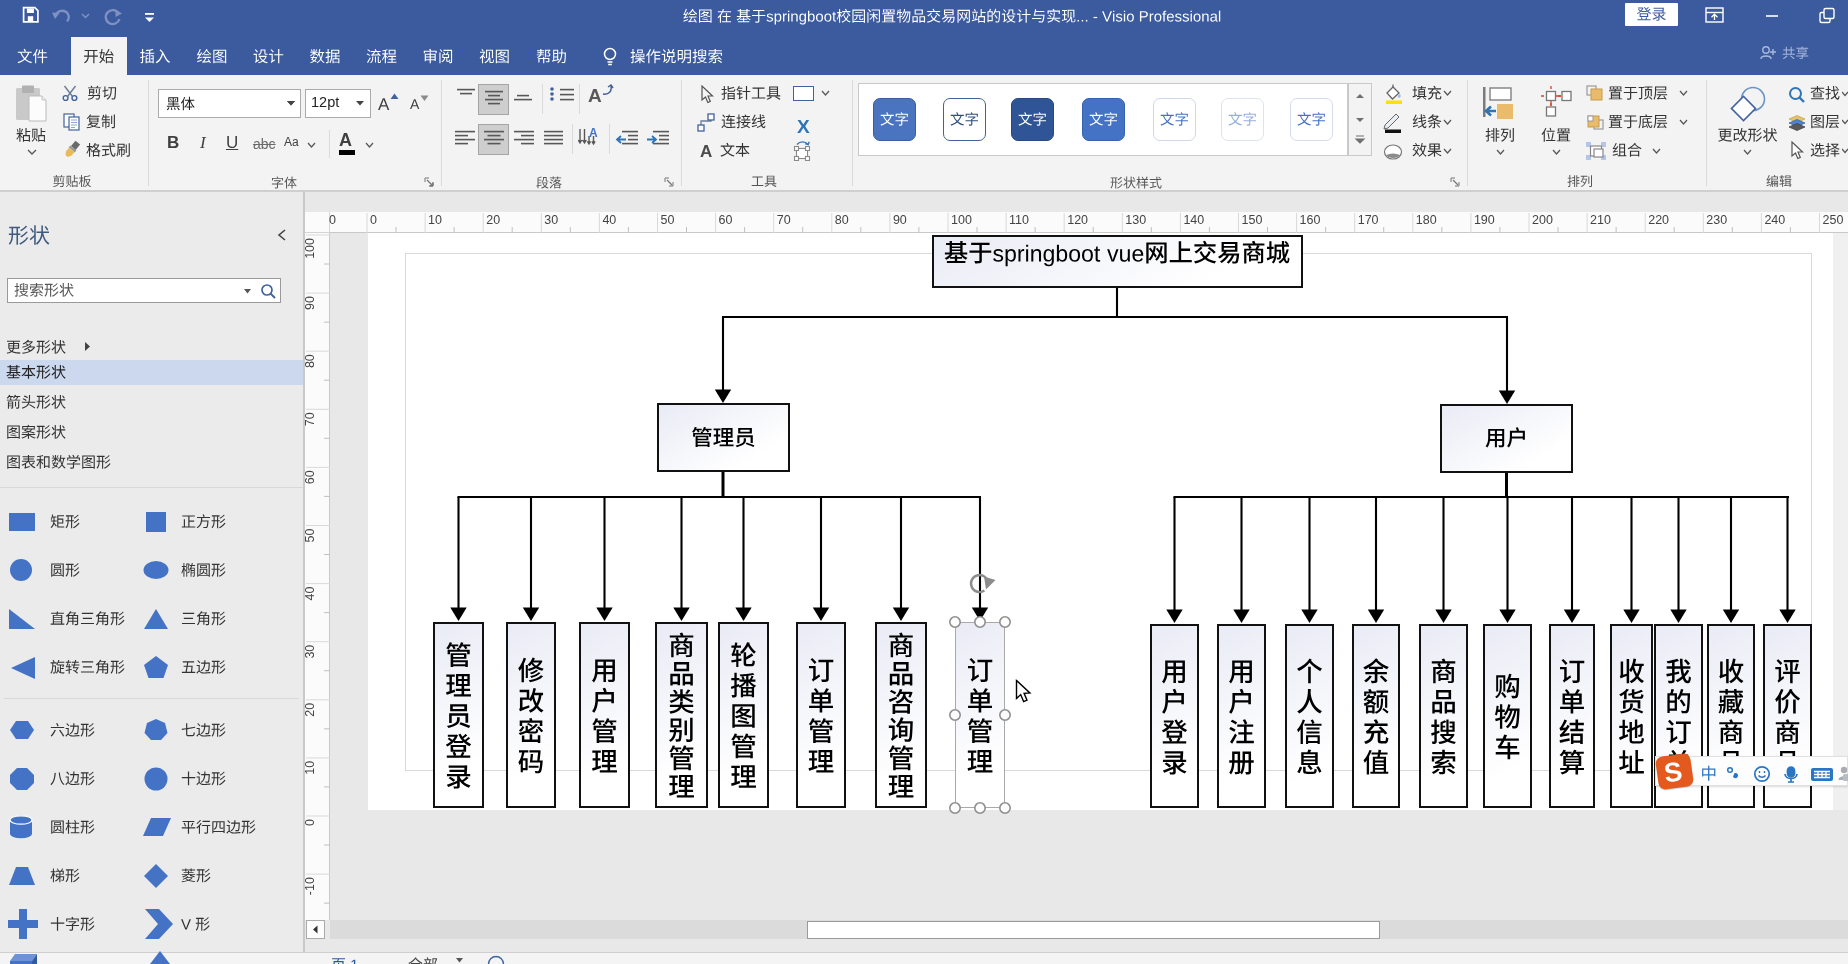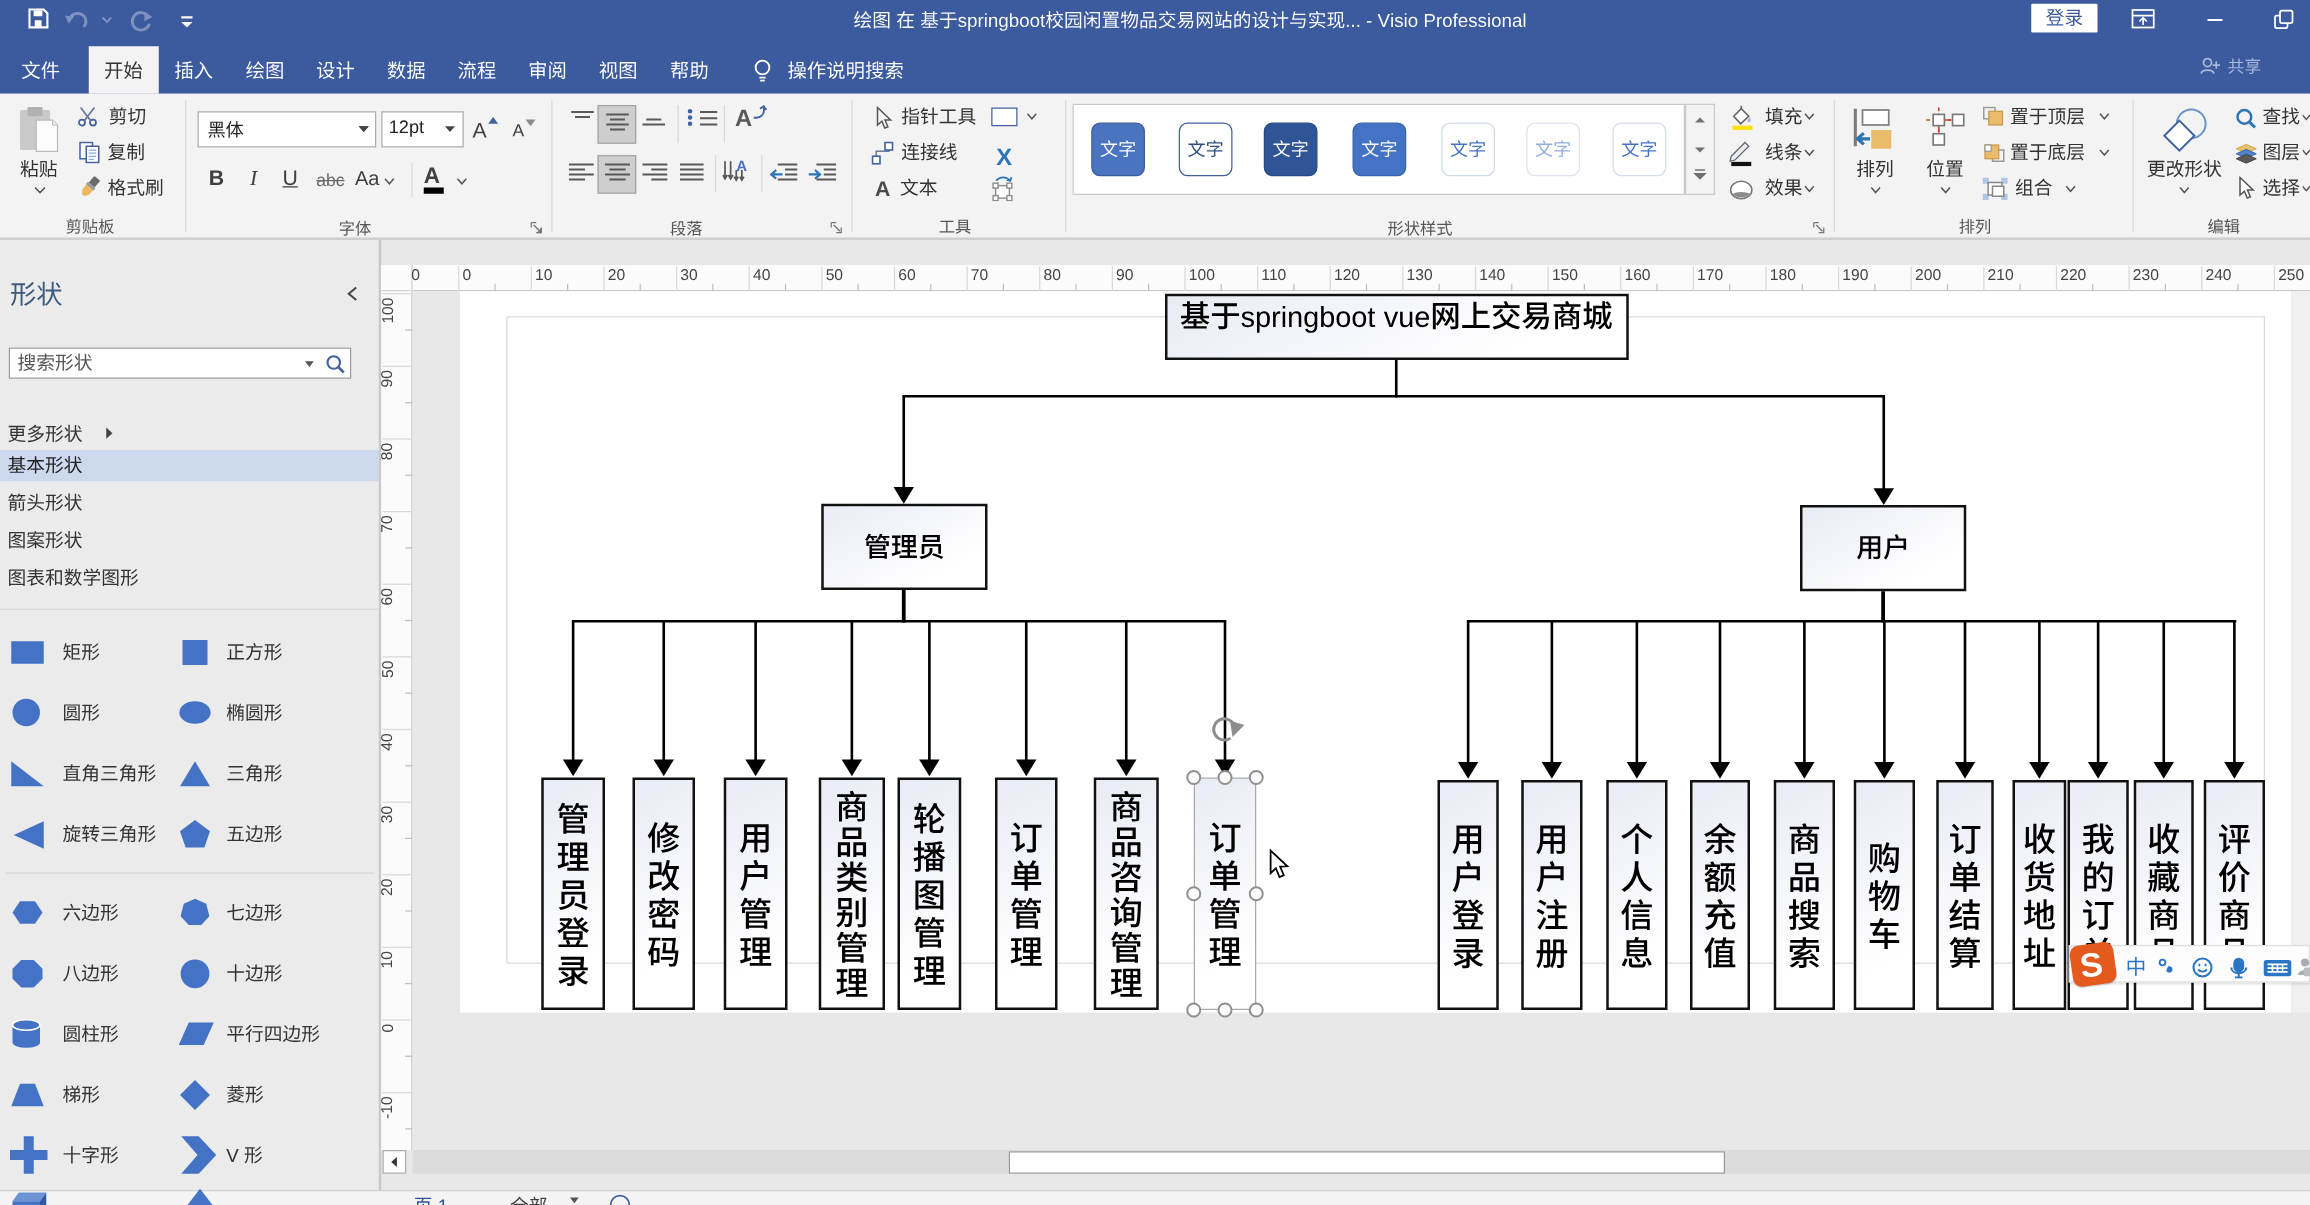--- a/index.html
+++ b/index.html
@@ -108,21 +108,21 @@
     <svg class="abs" style="left:390px;top:93px" width="9" height="7">
       <path d="M0.5 6 L4.5 0.5 L8.5 6 z" fill="#41629e"></path>
     </svg>
     <svg class="abs" style="left:420px;top:95px" width="9" height="7">
       <path d="M0.5 0.5 L8.5 0.5 L4.5 6 z" fill="#8b8b8b"></path>
     </svg>
     <div class="abs" style="left:167px;top:133px;font-size:17px;font-weight:bold;color:#404040">B</div>
     <div class="abs" style="left:200px;top:133px;font-size:17px;font-style:italic;font-family:'Liberation Serif',serif;color:#404040">I</div>
     <div class="abs" style="left:226px;top:133px;font-size:17px;color:#404040;text-decoration:underline">U</div>
     <div class="abs" style="left:253px;top:136px;font-size:14px;color:#6a6a6a;text-decoration:line-through">abc</div>
-    <div class="abs" style="left:284px;top:135px;font-size:16px;color:#404040">Aa</div>
+    <div class="abs" style="left:284px;top:135px;font-size:12px;color:#404040">Aa</div>
     <svg class="abs" style="left:307px;top:142px" width="9" height="7">
       <path d="M1 1 l3.5 4 3.5 -4" stroke="#555" fill="none" stroke-width="1.2"></path>
     </svg>
     <div class="abs" style="left:329px;top:130px;width:1px;height:28px;background:#dadada"></div>
     <div class="abs" style="left:339px;top:130px;font-size:18px;font-weight:bold;color:#404040">A</div>
     <div class="abs" style="left:339px;top:150px;width:16px;height:5px;background:#000"></div>
     <svg class="abs" style="left:365px;top:142px" width="9" height="7">
       <path d="M1 1 l3.5 4 3.5 -4" stroke="#555" fill="none" stroke-width="1.2"></path>
     </svg>
     <svg class="abs" style="left:424px;top:177px" width="11" height="11">

